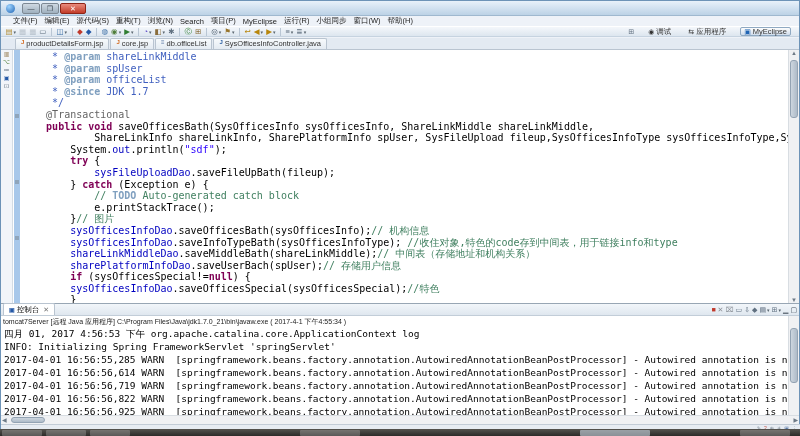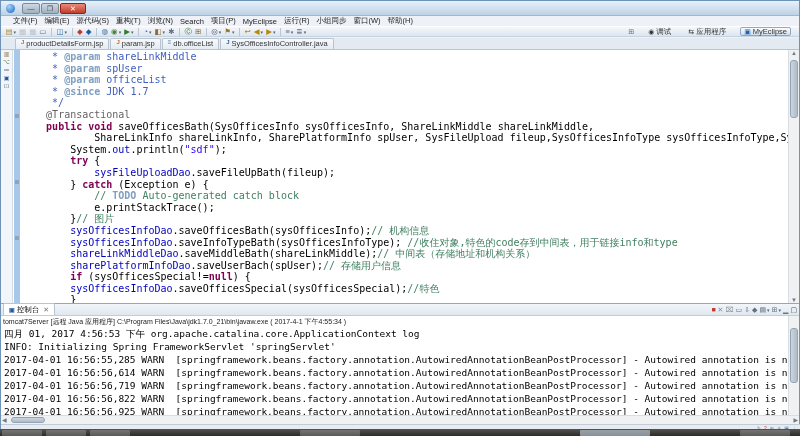--- a/index.html
+++ b/index.html
@@ -151,21 +151,21 @@
     </div>
   </div>
 
   <div class="tabbar" id="tabbar">
       <div class="tab">
         <span class="ticon" style="color: rgb(210, 105, 30);">J</span>
         <span>productDetailsForm.jsp</span>
       </div>
       <div class="tab">
         <span class="ticon" style="color: rgb(210, 105, 30);">J</span>
-        <span>param.jsp</span>
+        <span>core.jsp</span>
       </div>
       <div class="tab">
         <span class="ticon" style="color: rgb(91, 122, 166);">≡</span>
         <span>db.officeList</span>
       </div>
       <div class="tab">
         <span class="ticon" style="color: rgb(43, 95, 163);">J</span>
         <span>SysOfficesInfoController.java</span>
       </div>
     </div>

